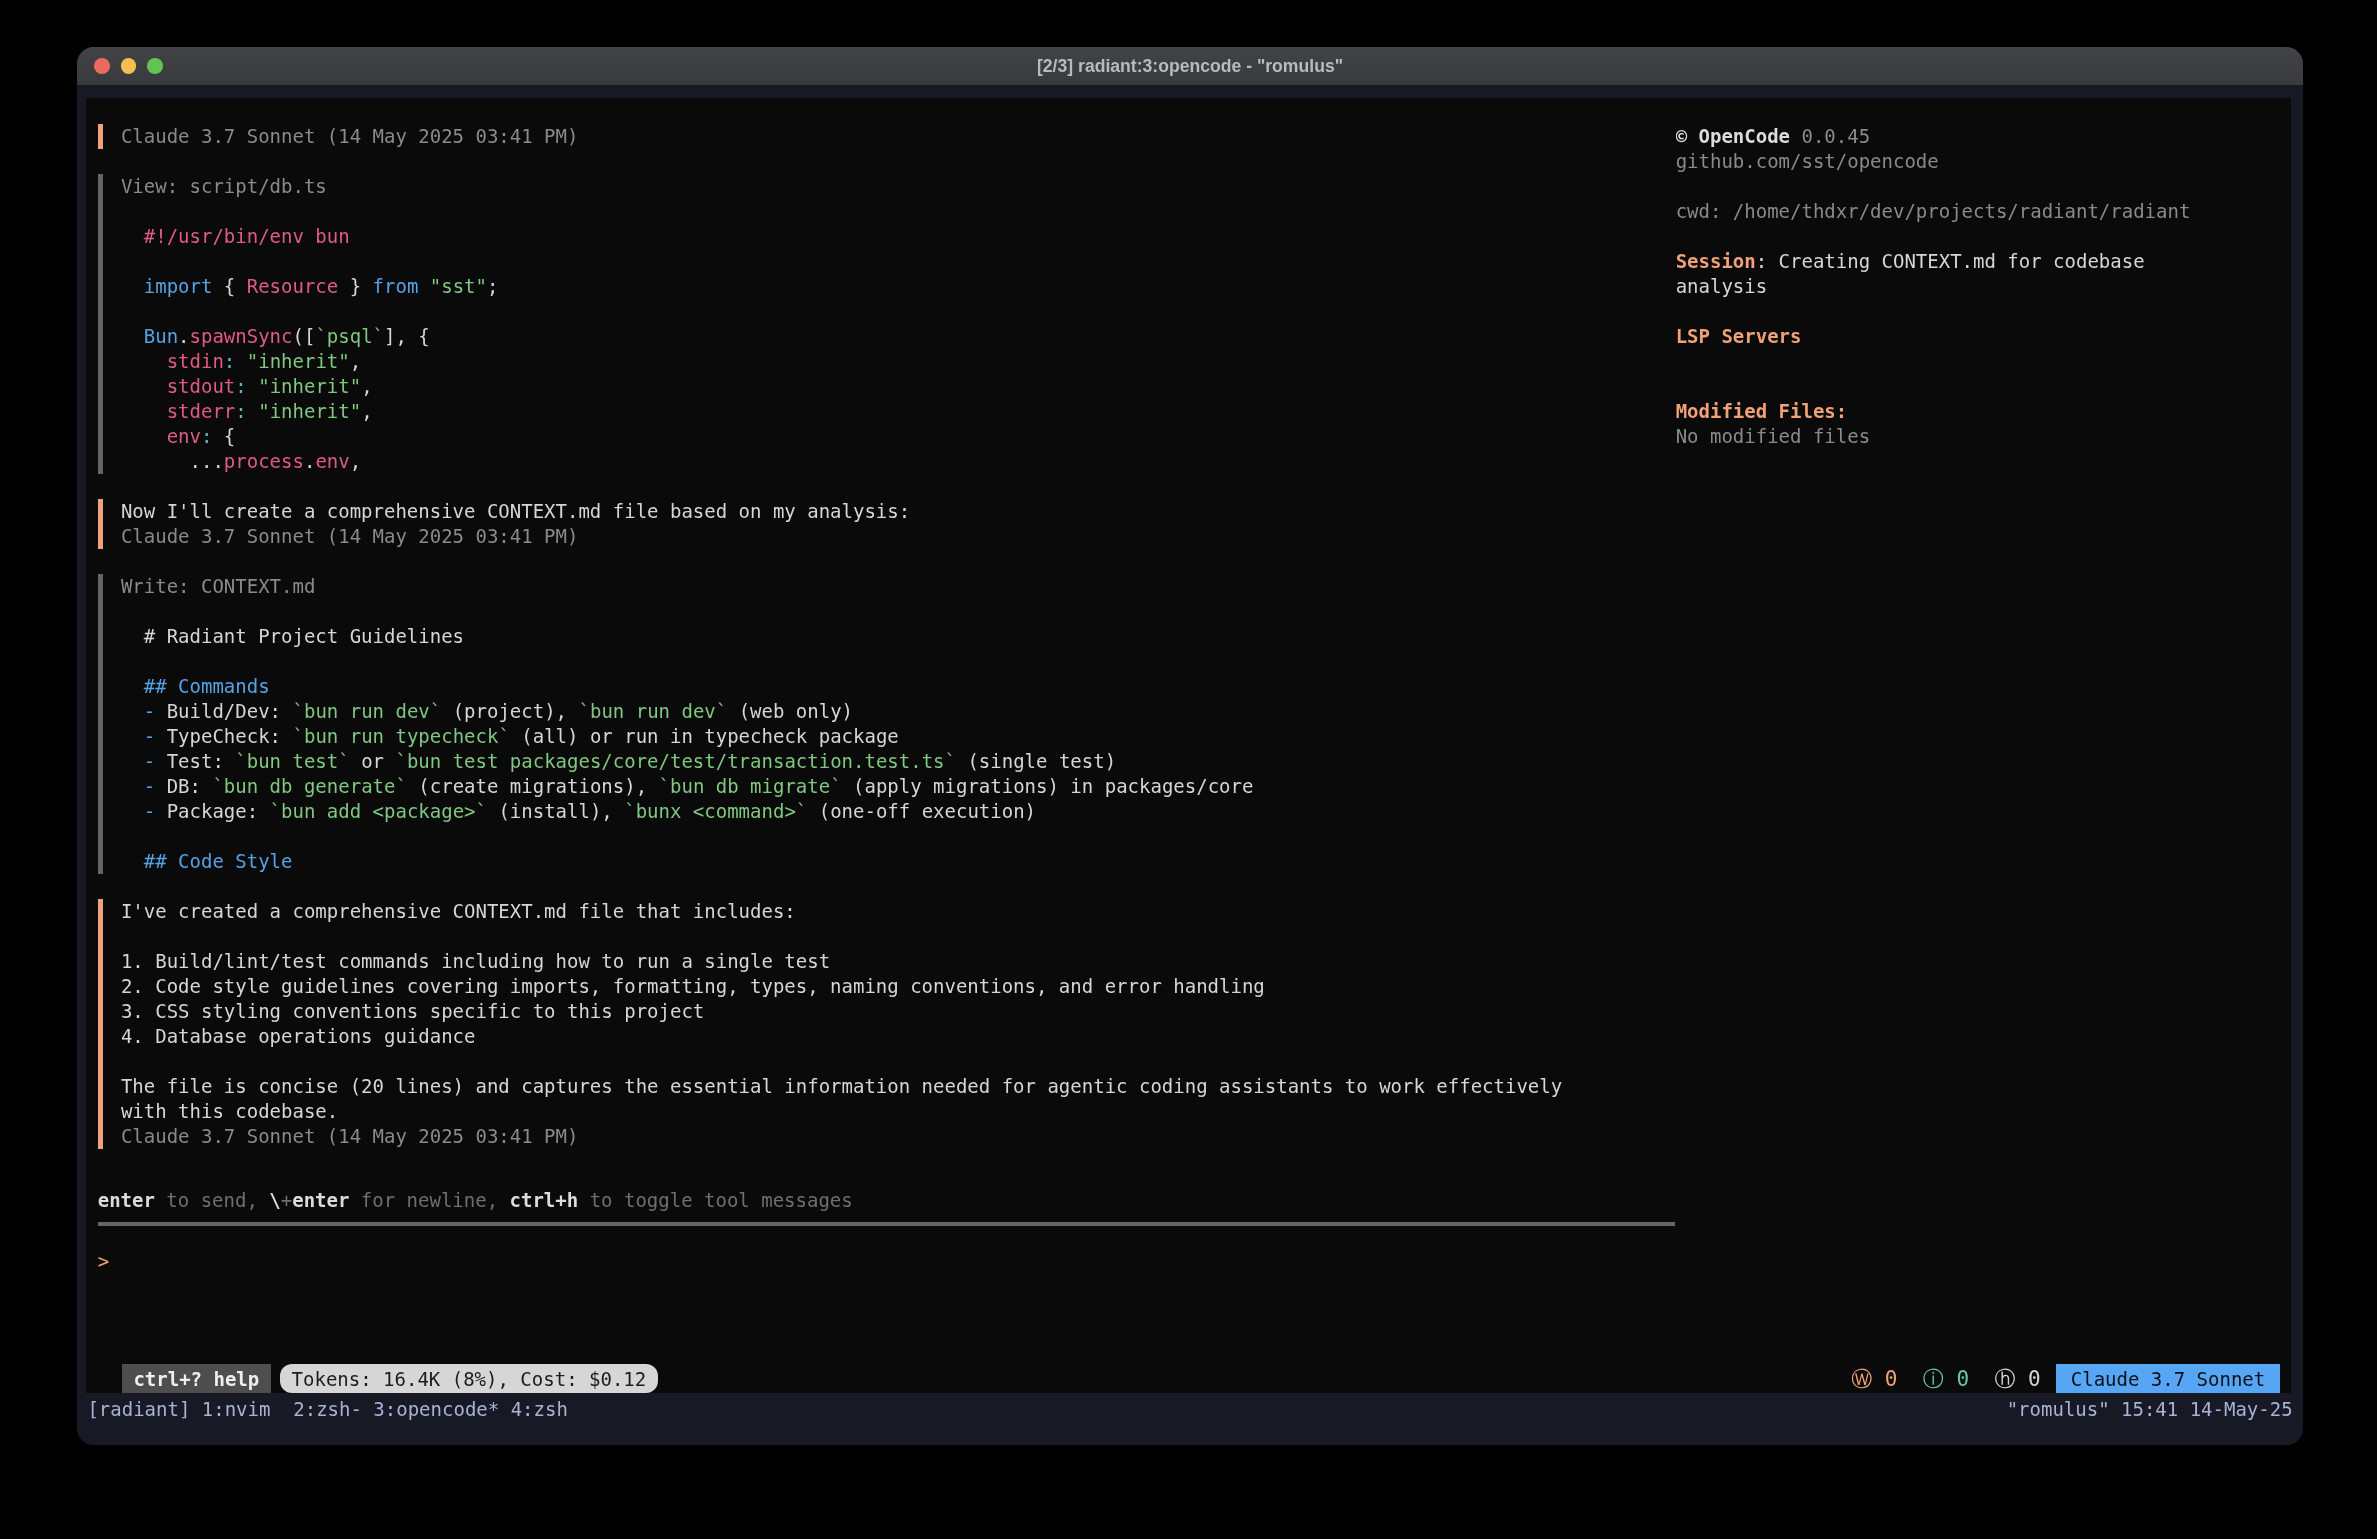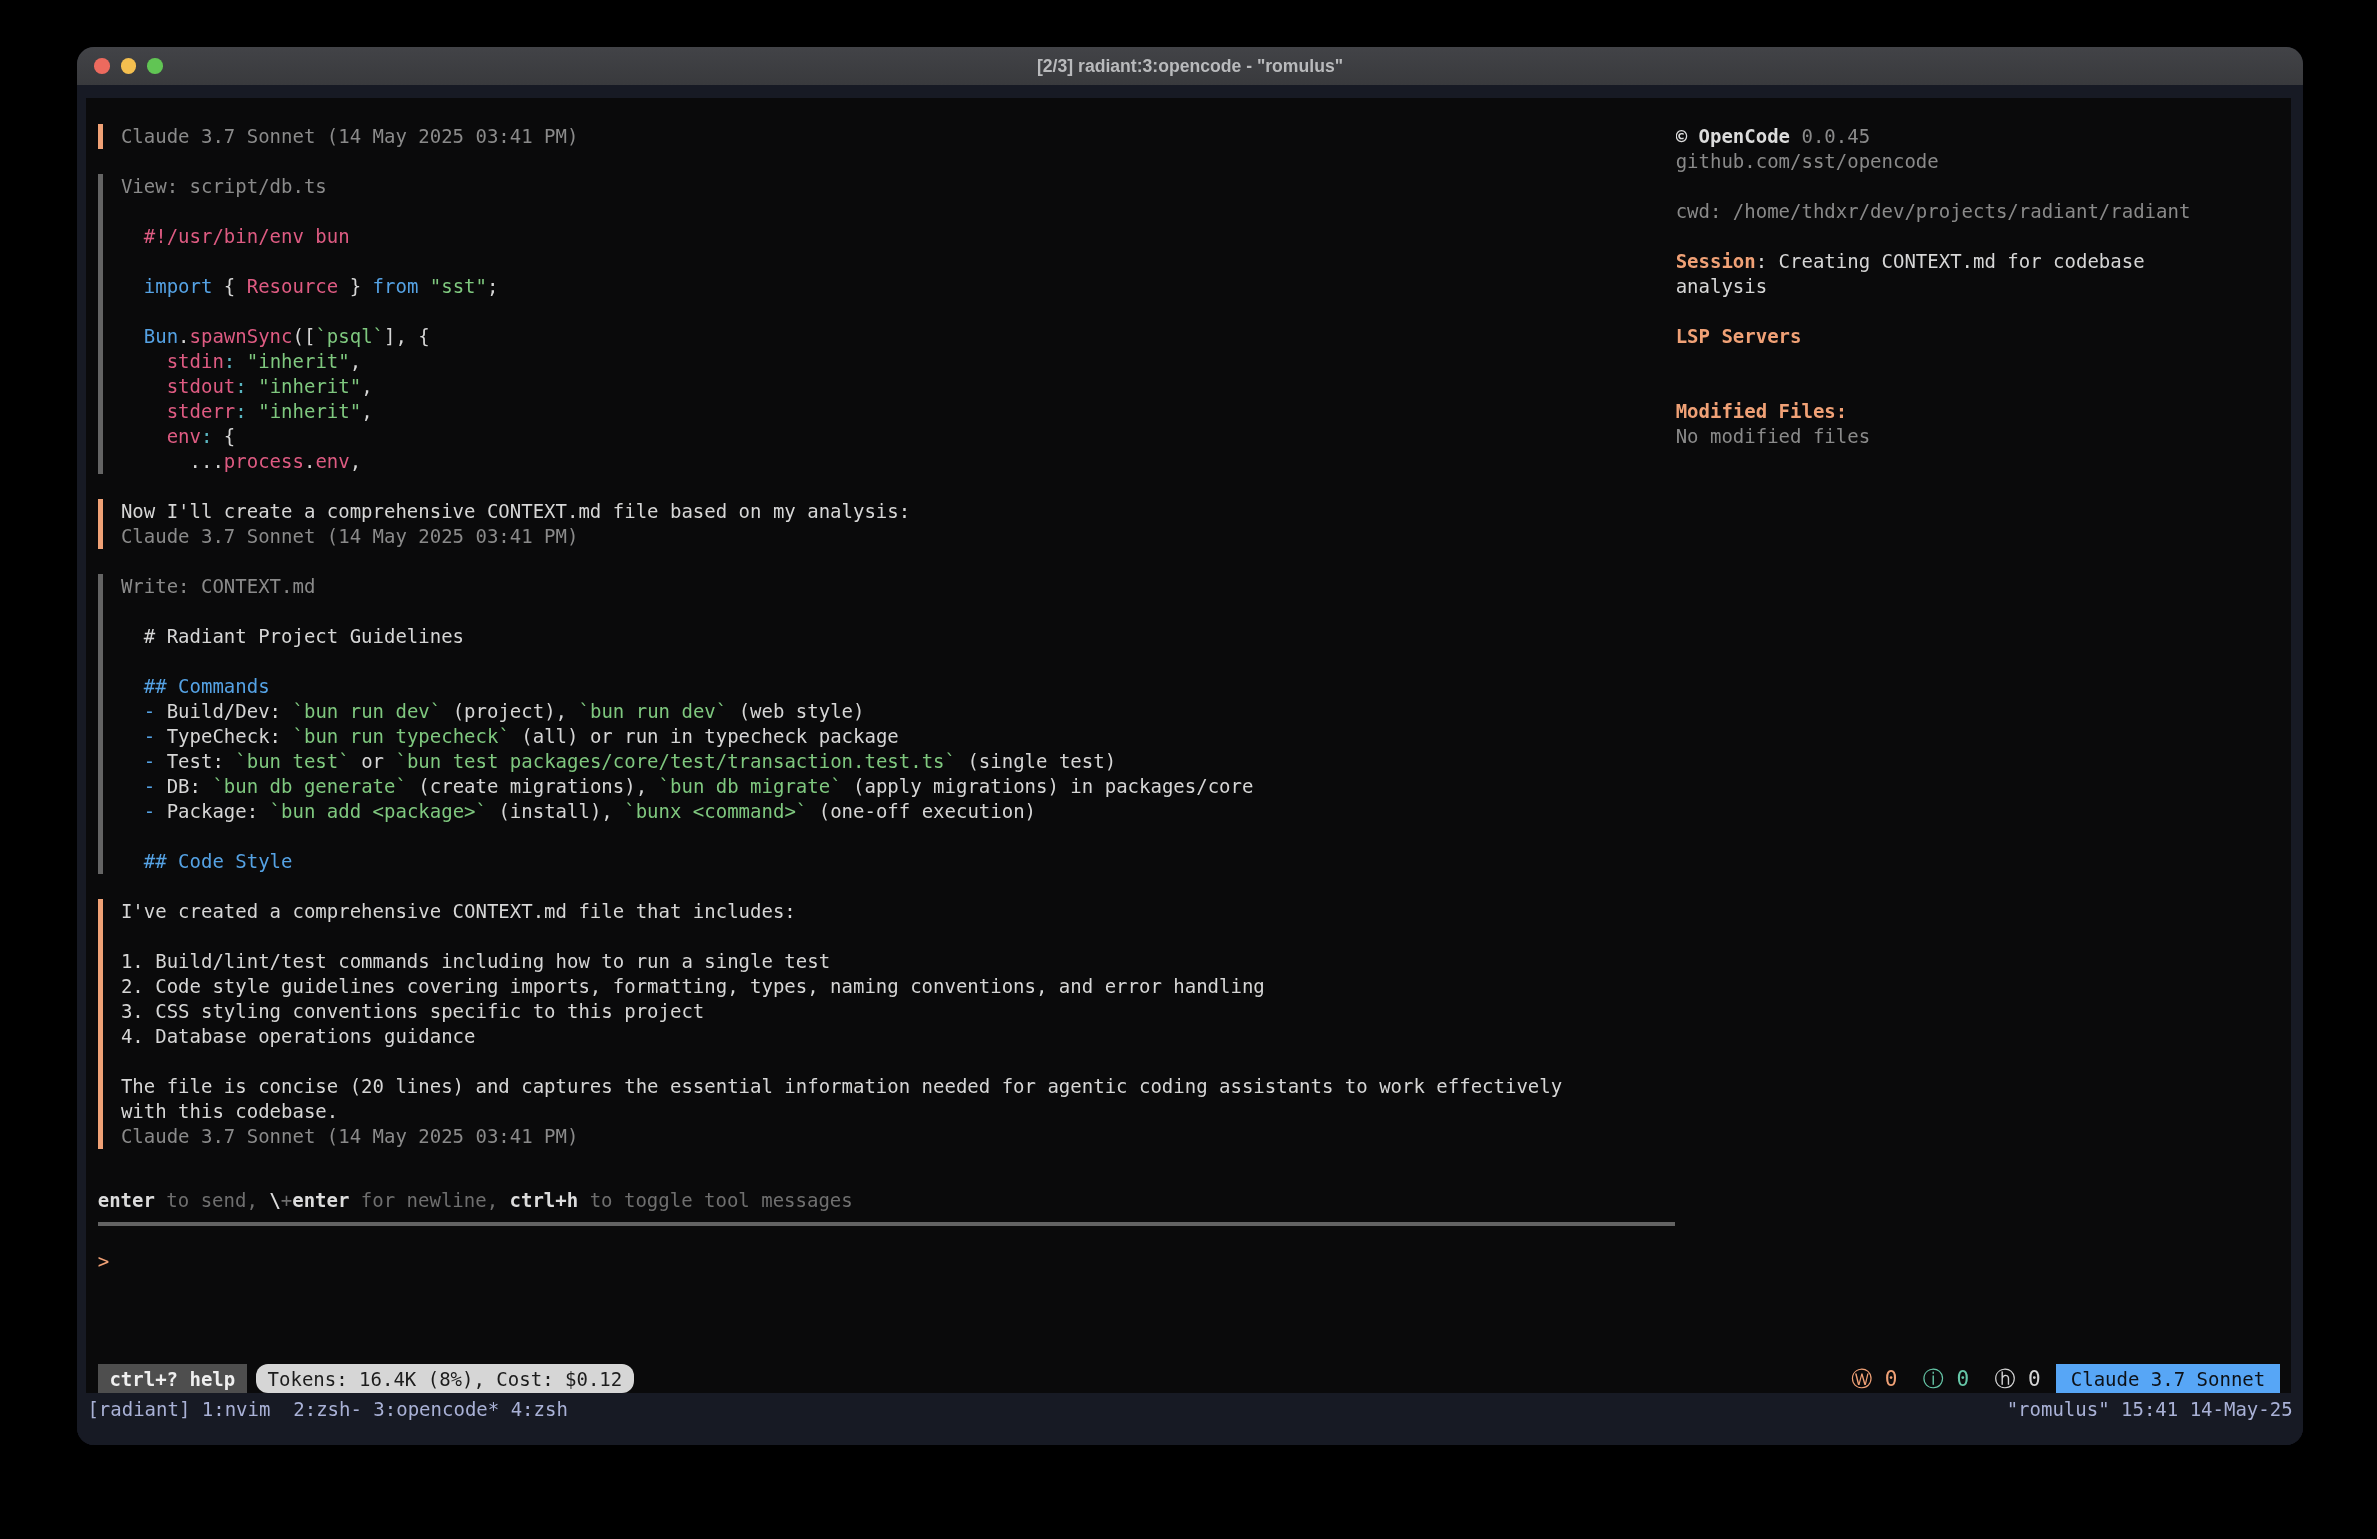--- a/index.html
+++ b/index.html
@@ -36,21 +36,21 @@
   .tk-b{color:#55a2e4}.tk-p{color:#de5b82}.tk-gr{color:#7fc87f}.tk-c{color:#5ab6c2}
   .tk-o{color:#f0a176}.tk-ob{color:#f0a176;font-weight:bold}
   .tk-wb{color:#dcdcdc;font-weight:bold}.tk-t{color:#66c7a8}.tk-wt{color:#d5d5d5}
   .tk-sp{color:#d6d6d6}
   
   .hint{height:25px;}
   .divider{height:3.3px;background:#636363;margin:9px 605px 9px 0;}
   .prompt-row{margin-top:14.4px;height:25px;}
   .editor-spacer{height:90px;}
   
-  .statusbar{height:29px;display:flex;align-items:center;font-size:19px;}
+  .statusbar{height:29px;display:flex;align-items:center;font-size:19px;margin-left:24px;}
   .chip{display:flex;align-items:center;height:29px;padding:0 11.7px;white-space:pre;}
   .chip.help{background:#4e4e4e;color:#efefef;font-weight:bold;}
   .chip.tokens{background:#d6d6d6;color:#1c1c1c;margin-left:9px;border-radius:12px;}
   .status-right{margin-left:auto;display:flex;align-items:center;}
   .counters{white-space:pre;font-size:21px;margin-right:15.7px;}
   .chip.model{background:#57a6f6;color:#0d1117;padding:0 14.4px;}
   
   .tmux{position:absolute;left:0;right:0;bottom:0;height:52px;background:#171a24;
         color:#a9b1d6;font-size:19px;line-height:25px;padding:3.9px 10.4px 0 10.4px;
         box-sizing:border-box;display:flex;white-space:pre;gap:48px;}
@@ -107,21 +107,21 @@
                 </div>
               </div>
               <div class="block">
                 <div class="bar gray"></div>
                 <div>
                   <div class="ln"><span class="tk-g">Write: CONTEXT.md</span></div>
                   <div class="ln"></div>
                   <div class="ln"><span class="tk-sp">  </span><span class="tk-w"># Radiant Project Guidelines</span></div>
                   <div class="ln"></div>
                   <div class="ln"><span class="tk-sp">  </span><span class="tk-b">## Commands</span></div>
-                  <div class="ln"><span class="tk-sp">  </span><span class="tk-b">-</span><span class="tk-w"> Build/Dev: </span><span class="tk-gr">`bun run dev`</span><span class="tk-w"> (project), </span><span class="tk-gr">`bun run dev`</span><span class="tk-w"> (web style)</span></div>
+                  <div class="ln"><span class="tk-sp">  </span><span class="tk-b">-</span><span class="tk-w"> Build/Dev: </span><span class="tk-gr">`bun run dev`</span><span class="tk-w"> (project), </span><span class="tk-gr">`bun run dev`</span><span class="tk-w"> (web only)</span></div>
                   <div class="ln"><span class="tk-sp">  </span><span class="tk-b">-</span><span class="tk-w"> TypeCheck: </span><span class="tk-gr">`bun run typecheck`</span><span class="tk-w"> (all) or run in typecheck package</span></div>
                   <div class="ln"><span class="tk-sp">  </span><span class="tk-b">-</span><span class="tk-w"> Test: </span><span class="tk-gr">`bun test`</span><span class="tk-w"> or </span><span class="tk-gr">`bun test packages/core/test/transaction.test.ts`</span><span class="tk-w"> (single test)</span></div>
                   <div class="ln"><span class="tk-sp">  </span><span class="tk-b">-</span><span class="tk-w"> DB: </span><span class="tk-gr">`bun db generate`</span><span class="tk-w"> (create migrations), </span><span class="tk-gr">`bun db migrate`</span><span class="tk-w"> (apply migrations) in packages/core</span></div>
                   <div class="ln"><span class="tk-sp">  </span><span class="tk-b">-</span><span class="tk-w"> Package: </span><span class="tk-gr">`bun add &lt;package&gt;`</span><span class="tk-w"> (install), </span><span class="tk-gr">`bunx &lt;command&gt;`</span><span class="tk-w"> (one-off execution)</span></div>
                   <div class="ln"></div>
                   <div class="ln"><span class="tk-sp">  </span><span class="tk-b">## Code Style</span></div>
                 </div>
               </div>
               <div class="block">
                 <div class="bar orange"></div>

